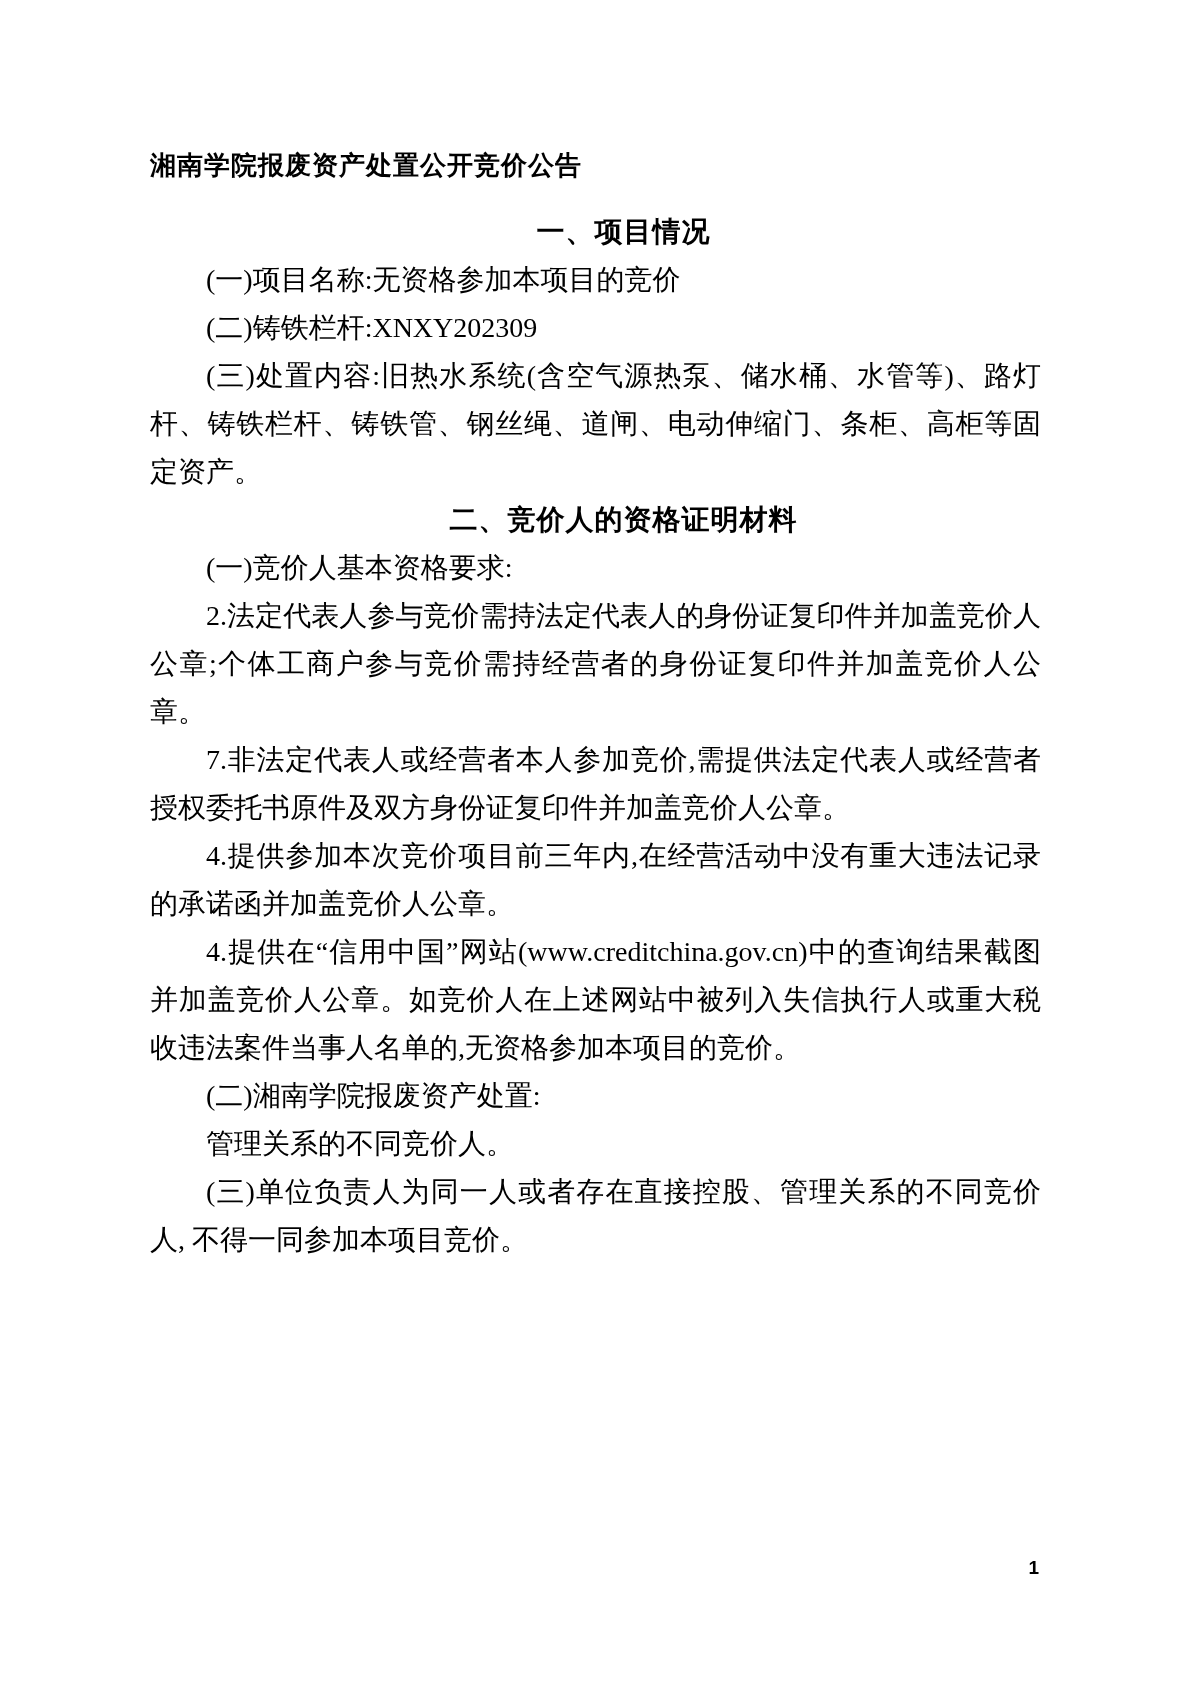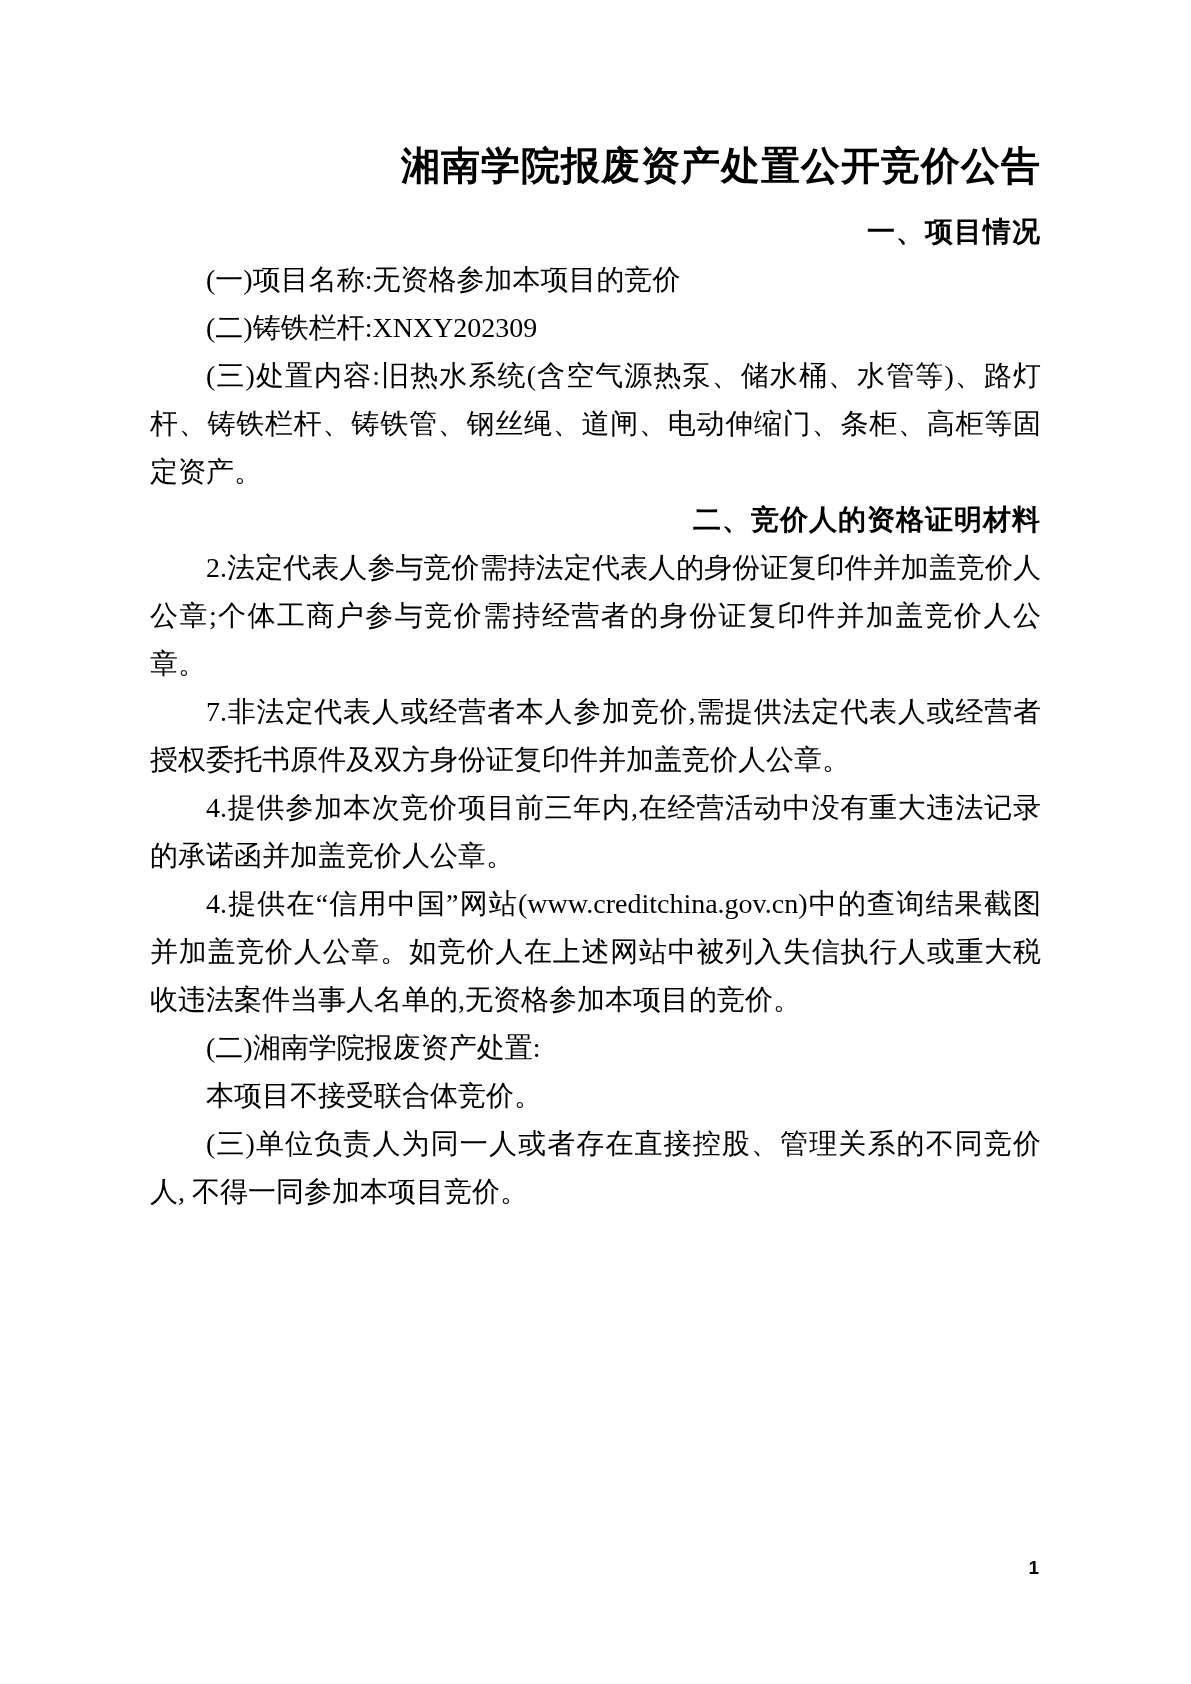--- a/index.html
+++ b/index.html
@@ -13,42 +13,42 @@
     height: 1684px;
     background: #ffffff;
     color: #000000;
     box-sizing: border-box;
     padding: 140px 150px 0 150px;
     overflow: hidden;
     font-family: "Liberation Serif", "DejaVu Serif", serif;
   }
   .doc-title {
     margin: 0 0 16px 0;
-    font-size: 39px;
+    font-size: 26px;
     font-weight: 700;
     line-height: 52px;
-    text-align: right;
+    text-align: left;
     letter-spacing: 1px;
     font-family: "Liberation Serif", "DejaVu Serif", serif;
   }
   .doc-body {
     width: 891px;
   }
   .para {
     margin: 0;
     font-size: 28px;
     line-height: 48px;
     text-align: justify;
     text-indent: 2em;
     letter-spacing: 0;
     word-break: break-word;
   }
   .para.heading {
     font-weight: 700;
-    text-align: right;
+    text-align: center;
     letter-spacing: 1px;
   }
   .page-number {
     position: absolute;
     top: 1556px;
     right: 152px;
     font-size: 19px;
     font-weight: 700;
     line-height: 24px;
     font-family: "Liberation Sans", "DejaVu Sans", sans-serif;
@@ -59,23 +59,24 @@
 
 <div class="page">
   <h1 class="doc-title">湘南学院报废资产处置公开竞价公告</h1>
 
   <div class="doc-body" id="paragraphs">
       <p class="para heading">一、项目情况</p>
       <p class="para body">(一)项目名称:无资格参加本项目的竞价</p>
       <p class="para body">(二)铸铁栏杆:XNXY202309</p>
       <p class="para body">(三)处置内容:旧热水系统(含空气源热泵、储水桶、水管等)、路灯杆、铸铁栏杆、铸铁管、钢丝绳、道闸、电动伸缩门、条柜、高柜等固定资产。</p>
       <p class="para heading">二、竞价人的资格证明材料</p>
+      <p class="para body">(一)竞价人基本资格要求:</p>
       <p class="para body">2.法定代表人参与竞价需持法定代表人的身份证复印件并加盖竞价人公章;个体工商户参与竞价需持经营者的身份证复印件并加盖竞价人公章。</p>
       <p class="para body">7.非法定代表人或经营者本人参加竞价,需提供法定代表人或经营者授权委托书原件及双方身份证复印件并加盖竞价人公章。</p>
       <p class="para body">4.提供参加本次竞价项目前三年内,在经营活动中没有重大违法记录的承诺函并加盖竞价人公章。</p>
       <p class="para body">4.提供在“信用中国”网站(www.creditchina.gov.cn)中的查询结果截图并加盖竞价人公章。如竞价人在上述网站中被列入失信执行人或重大税收违法案件当事人名单的,无资格参加本项目的竞价。</p>
       <p class="para body">(二)湘南学院报废资产处置:</p>
-      <p class="para body">本项目不接受联合体竞价。</p>
+      <p class="para body">管理关系的不同竞价人。</p>
       <p class="para body">(三)单位负责人为同一人或者存在直接控股、管理关系的不同竞价人, 不得一同参加本项目竞价。</p>
     </div>
 
   <div class="page-number">1</div>
 </div>
 
 </body></html>

